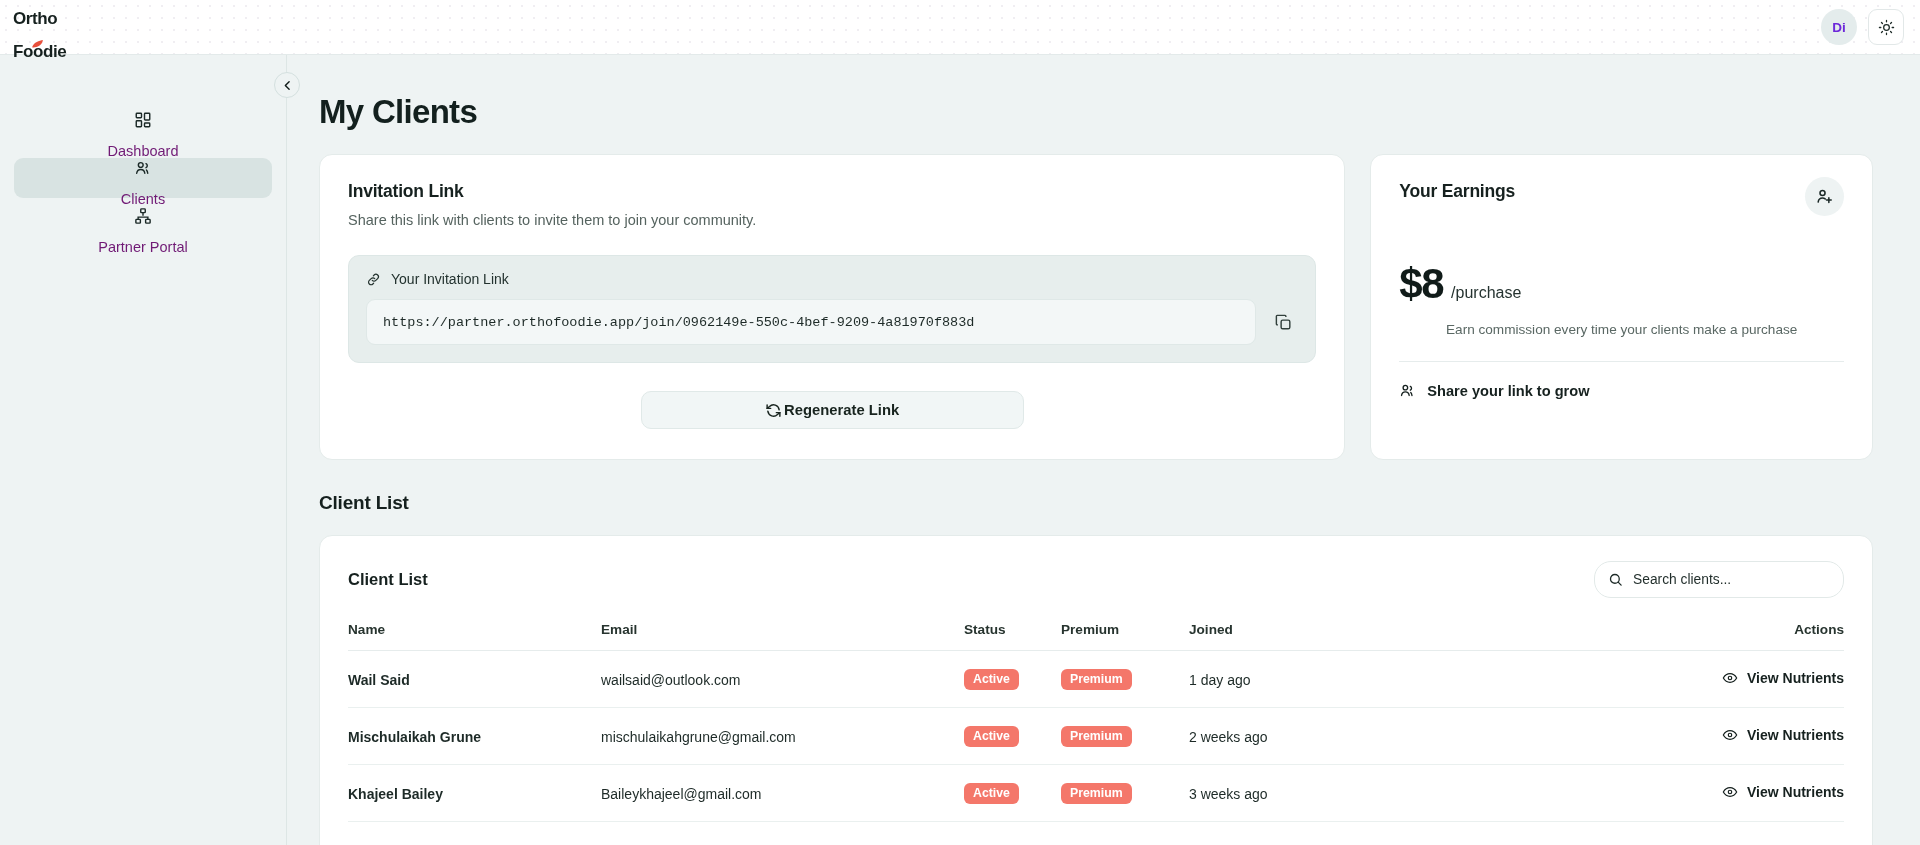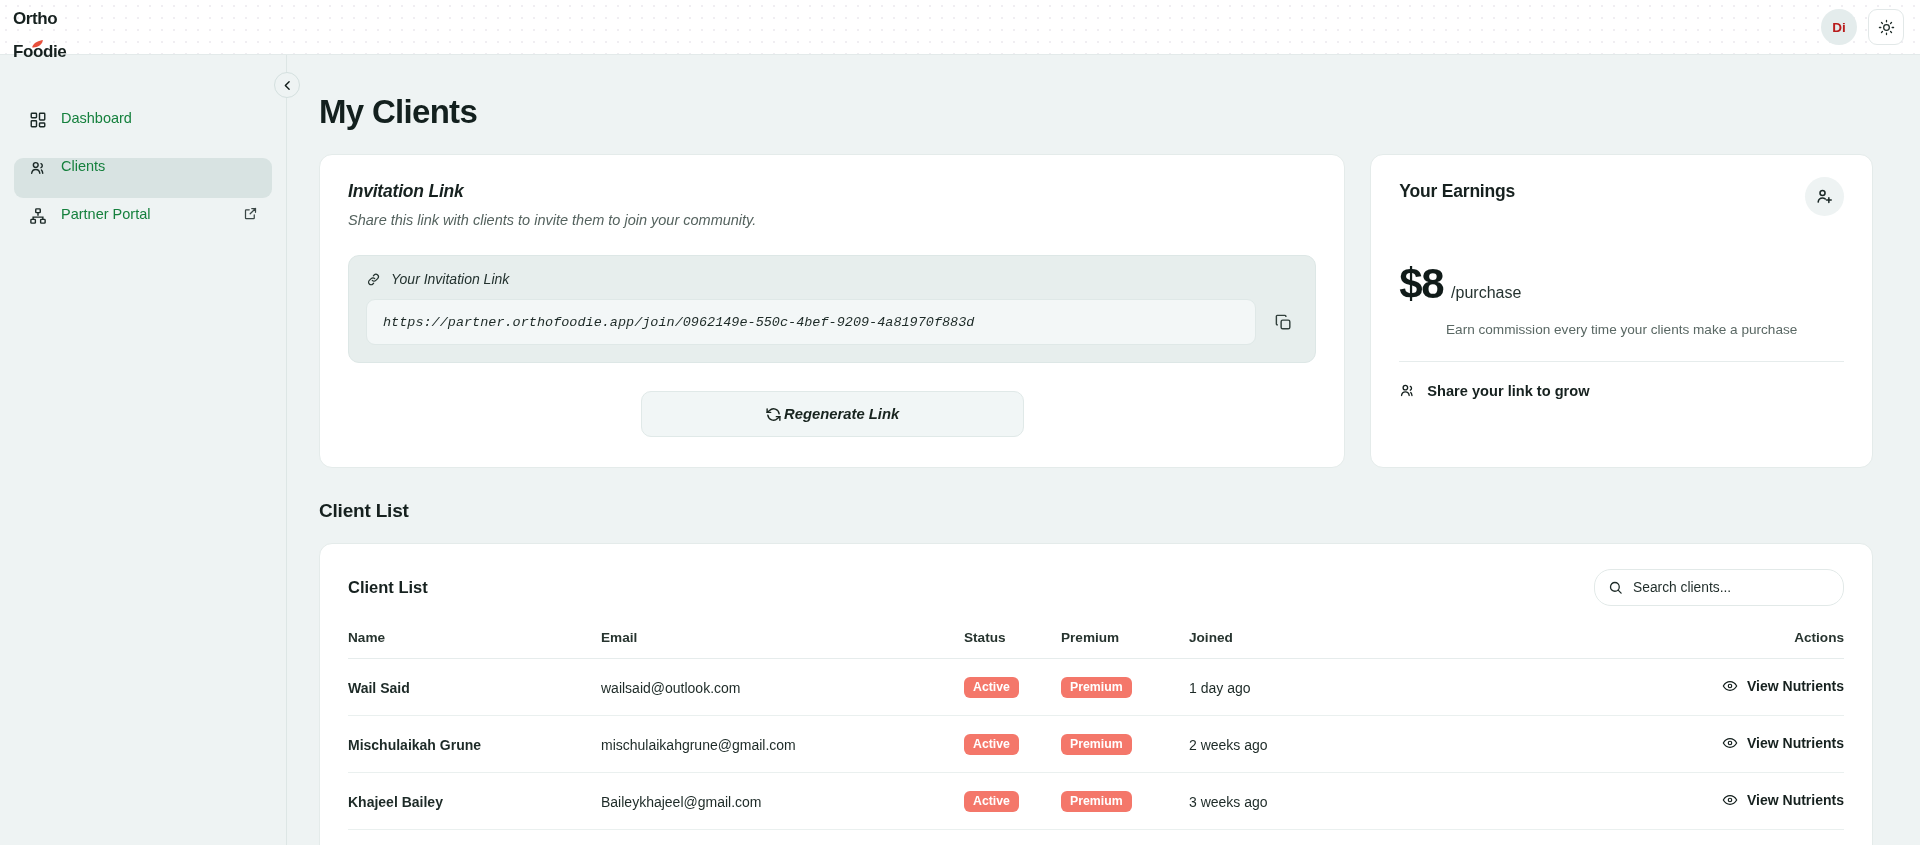--- a/index.html
+++ b/index.html
@@ -31,40 +31,40 @@
     color: #16211f; margin-top: 16px; position: relative;
   }
   .leaf {
     position: absolute; left: 18px; top: -3px; width: 13px; height: 9px;
   }
   .topbar-right {
     position: absolute; right: 16px; top: 9px; display: flex; align-items: center; gap: 11px;
   }
   .avatar {
     width: 36px; height: 36px; border-radius: 50%;
-    background: #e4ecec; color: #b91c1c;
+    background: #e4ecec; color: #6d28d9;
     display: flex; align-items: center; justify-content: center;
     font-size: 13.5px; font-weight: 600;
   }
   .theme-btn {
     width: 36px; height: 36px; border-radius: 9px;
     background: #fff; border: 1px solid #e2e8e8;
     display: flex; align-items: center; justify-content: center;
   }
 
   
   .sidebar {
     position: absolute; top: 55px; left: 0; width: 287px; height: 790px;
     background: #eef3f3; border-right: 1px solid #dde6e5;
   }
   .nav { position: absolute; top: 55px; left: 0; right: 0; }
   .nav-item {
-    display: flex; align-items: flex-start; gap: 14px;
+    display: flex; align-items: center; gap: 14px;
     height: 40px; margin: 0 14px 8px 14px; padding: 0 14px;
-    border-radius: 9px; color: #15803d; font-size: 14.5px;
+    border-radius: 9px; color: #701a75; font-size: 14.5px; flex-direction: column;
   }
   .nav-item.active { background: #d8e3e2; }
   .nav-item .ico { width: 19px; height: 19px; display:flex; align-items:center; justify-content:center; flex: none; }
   .nav-item .lbl { flex: 1; }
   .ext { width: 15px; height: 15px; opacity: .85; }
   .collapse-btn {
     position: absolute; left: 274px; top: 72px;
     width: 26px; height: 26px; border-radius: 50%;
     background: #eef3f3; border: 1px solid #d4e0df;
     display: flex; align-items: center; justify-content: center; z-index: 12;
@@ -76,21 +76,21 @@
     overflow: hidden; padding: 38px 47px 0 32px;
   }
   .page-title { font-size: 33px; font-weight: 700; letter-spacing: -0.7px; color: #13201e; }
   .page-sub { font-size: 14.5px; color: #53635f; margin-top: 9px; }
 
   .cards-row { display: flex; gap: 25px; margin-top: 23px; align-items: stretch; }
 
   .card {
     background: #fff; border: 1px solid #e4ebea; border-radius: 13px;
   }
-  .card-invite { width: 1038px; padding: 26px 28px 30px 28px; font-style: italic; }
+  .card-invite { width: 1038px; padding: 26px 28px 30px 28px; }
   .card-earn   { width: 508px; padding: 26px 28px 24px 28px; }
 
   .card-h  { font-size: 17.5px; font-weight: 700; color: #16211f; letter-spacing: -0.2px; }
   .card-sub{ font-size: 14.5px; color: #55635f; margin-top: 10px; }
 
   .invite-box {
     margin-top: 27px; background: #e7eeed; border: 1px solid #dde7e6;
     border-radius: 11px; padding: 15px 17px 17px 17px;
   }
   .invite-label {
@@ -103,21 +103,21 @@
     border-radius: 9px; display: flex; align-items: center; padding: 0 16px;
     font-family: "Liberation Mono", monospace; font-size: 13.5px; color: #1d2a27;
     white-space: nowrap; overflow: hidden;
   }
   .copy-btn {
     width: 30px; height: 30px; display: flex; align-items: center; justify-content: center;
     flex: none;
   }
   .regen-wrap { display: flex; justify-content: center; margin-top: 28px; }
   .regen-btn {
-    width: 383px; height: 46px; border-radius: 10px;
+    width: 383px; height: 38px; border-radius: 10px;
     background: #f1f6f6; border: 1px solid #e0e9e8;
     display: flex; align-items: center; justify-content: center; gap: 2px;
     font-size: 14.8px; font-weight: 600; color: #18241f;
   }
 
   .earn-top { display: flex; justify-content: space-between; align-items: flex-start; }
   .earn-icon-circle {
     width: 39px; height: 39px; border-radius: 50%; background: #eef3f3;
     display: flex; align-items: center; justify-content: center; margin-top: -4px;
   }

